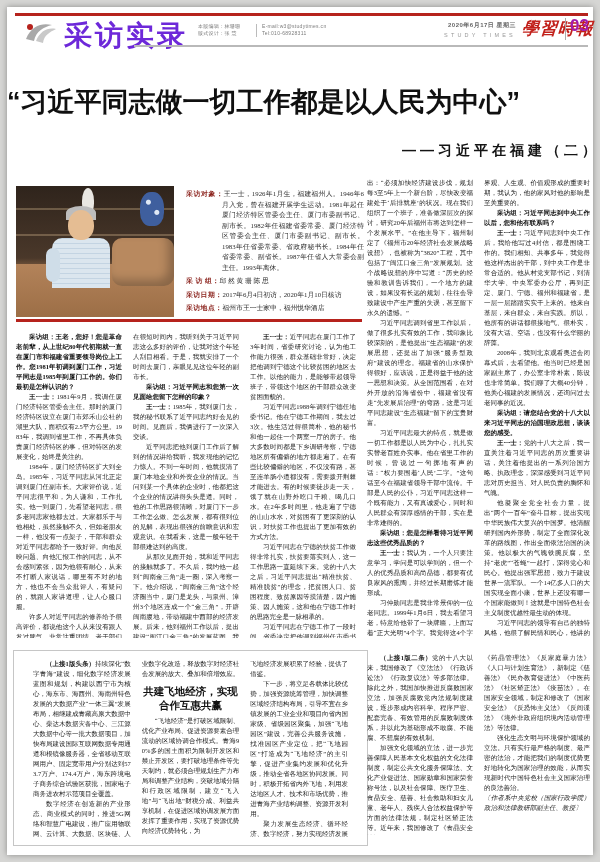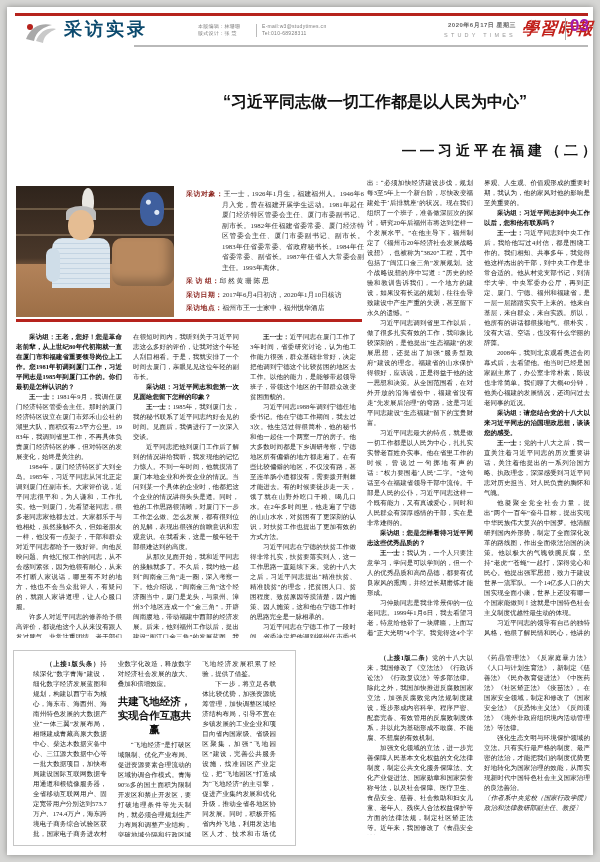--- a/index.html
+++ b/index.html
@@ -5,41 +5,41 @@
   html,body{margin:0;padding:0;}
   body{width:600px;height:862px;background:#d6d6d4;position:relative;overflow:hidden;
        font-family:"Liberation Serif","DejaVu Serif",serif;-webkit-font-smoothing:antialiased;}
   #sheet{position:absolute;left:7px;top:7px;width:586px;height:848px;background:#ffffff;
          box-shadow:0 0 6px rgba(0,0,0,.35);}
   .abs{position:absolute;}
   
   #top-rule{left:15px;top:13px;width:573px;height:3px;background:#b6231d;}
   #logo{left:22px;top:19px;width:38px;height:26px;}
   #section-title{left:64px;top:17px;font-family:"Liberation Sans","DejaVu Sans",sans-serif;
-                 font-weight:900;font-size:18px;letter-spacing:3px;color:#0c4a6e;}
+                 font-weight:900;font-size:28px;letter-spacing:3px;color:#6d28d9;}
   .edinfo{top:23px;font-size:5px;line-height:7px;color:#7c7c7c;letter-spacing:.3px;
           font-family:"Liberation Sans","DejaVu Sans",sans-serif;}
   #ed-left{left:198px;}
   #ed-div{left:256px;top:24px;width:1px;height:13px;background:#bbb;}
   #ed-right{left:262px;}
   #header-rule{left:134px;top:45px;width:454px;height:1.5px;background:#b9b9b9;}
   #date-block{left:398px;top:21px;width:118px;text-align:right;
               font-family:"Liberation Sans","DejaVu Sans",sans-serif;}
   #issue-date{font-size:6px;color:#666;letter-spacing:.5px;font-weight:bold;}
   #masthead-en{font-size:5.5px;color:#999;letter-spacing:3.2px;margin-top:2px;}
   #masthead-cn{left:522px;top:17px;font-family:"DejaVu Serif",serif;font-weight:bold;
                font-style:italic;font-size:17px;color:#c2211b;letter-spacing:1px;
                transform:skewX(-4deg);}
   #pageno-div{left:565px;top:18px;width:1px;height:22px;background:#aaa;}
   #page-number{left:570px;top:16px;font-size:17px;font-weight:bold;color:#a21caf;
                font-family:Liberation Sans, sans-serif;}
   
-  #headline{left:0;top:86px;width:527px;text-align:right;color:#101010;
+  #headline{left:0;top:86px;width:527px;text-align:center;color:#101010;
             font-family:"Liberation Sans","DejaVu Sans",sans-serif;font-weight:900;
-            font-size:16px;line-height:32px;letter-spacing:0px;}
+            font-size:27px;line-height:32px;letter-spacing:0px;}
   #subhead{left:0;top:142px;width:600px;text-align:right;color:#141414;
            font-family:"Liberation Sans","DejaVu Sans",sans-serif;font-weight:bold;
            font-size:14px;letter-spacing:4px;}
   
   #photo{left:16px;top:186px;width:158px;height:131px;overflow:hidden;
          background:linear-gradient(#2f241c 0%,#4a382a 55%,#6b4f38 60%,#8a6647 100%);}
   .shelf{position:absolute;left:0;width:100%;height:2px;background:rgba(210,180,140,.35);}
   #vase-blue{position:absolute;right:10px;top:6px;width:24px;height:34px;border-radius:45% 45% 40% 40%;
              background:radial-gradient(circle at 35% 30%,#dfe8f5 2px,transparent 3px),
                         radial-gradient(circle at 70% 60%,#dfe8f5 2px,transparent 3px),#3f5f9e;}
@@ -69,21 +69,21 @@
   .para.ni{text-indent:0;}
   .para.q{font-weight:bold;color:#111;}
   .para b{font-weight:bold;}
   .para.au{font-style:italic;}
   #col1{left:16px;top:332px;width:106px;height:306px;}
   #col2{left:133px;top:332px;width:106px;height:306px;}
   #col3{left:250px;top:332px;width:106px;height:306px;}
   #col4{left:367px;top:178px;width:106px;height:460px;}
   #col5{left:484px;top:178px;width:106px;height:460px;}
   
-  #bottom-box{left:13px;top:650px;width:283px;height:196px;border:1px solid #c6c6c6;
+  #bottom-box{left:13px;top:650px;width:355px;height:196px;border:1px solid #c6c6c6;
               box-sizing:border-box;display:flex;gap:11px;padding:8px 19px;}
   #bottom-box .bcol{flex:1;height:178px;}
   .btitle{margin:5px 0 4px 0;text-align:center;font-family:"Liberation Sans","DejaVu Sans",sans-serif;
           font-weight:900;font-size:10.5px;line-height:14px;color:#121212;text-indent:0;}
   #bcol4{left:367px;top:653px;width:106px;height:182px;}
   #bcol5{left:484px;top:653px;width:106px;height:182px;}
 </style>
 </head>
 <body>
 

